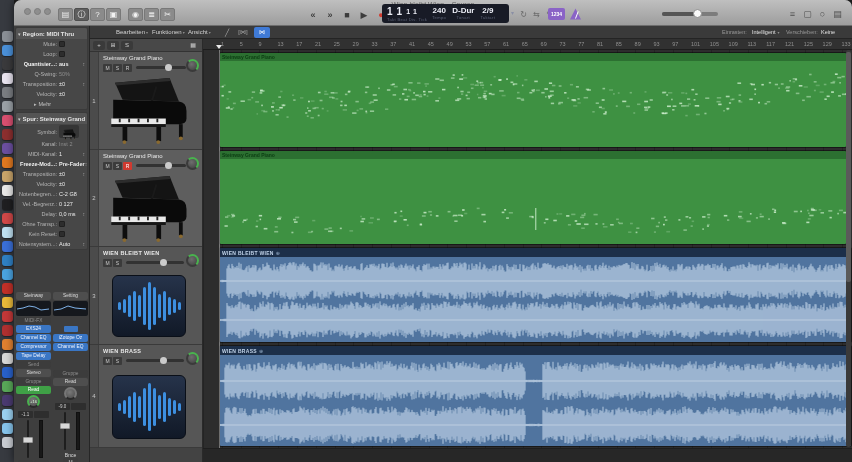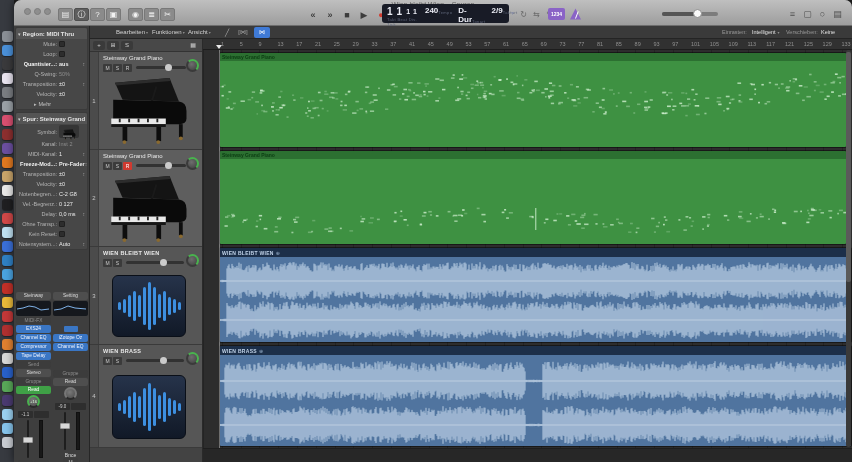--- a/index.html
+++ b/index.html
@@ -20,21 +20,21 @@
   .tb-btn{position:absolute;top:8px;height:13px;width:15px;background:#8b8b8b;border:1px solid #787878;border-radius:2px;color:#f2f2f2;font-size:8px;line-height:11px;text-align:center;}
   .tb-btn.active{background:#5e5e5e;border-color:#4e4e4e;}
   .tr-btn{position:absolute;top:9px;height:13px;width:16px;color:#3c3c3c;font-size:9px;line-height:13px;text-align:center;font-weight:bold;}
   .tr-btn.rec{color:#d23b2f;}
   .lcd{position:absolute;left:368px;top:4px;width:127px;height:19px;background:#181b26;border-radius:3px;display:flex;align-items:flex-start;padding:2px 3px 0 5px;}
   .lcd .big{color:#eceef6;font-size:10px;font-weight:bold;margin-right:4px;}
   .lcd .small{color:#eceef6;font-size:7px;font-weight:bold;margin-right:3px;margin-top:2px;}
   .lcd .grp{display:flex;flex-direction:column;margin-right:5px;}
   .lcd .grpline{display:flex;}
   .lcd .lbl{font-size:4px;color:#5d6478;margin-top:0px;letter-spacing:.4px;}
-  .lcd .seg{display:flex;flex-direction:row;align-items:flex-end;margin-right:6px;}
+  .lcd .seg{display:flex;flex-direction:column;align-items:center;margin-right:6px;}
   .lcd .segv{color:#eceef6;font-size:8px;font-weight:bold;}
   .lcd-chev{position:absolute;left:497px;top:9px;font-size:6px;color:#8a8fa5;}
   .mode-btn{position:absolute;top:9px;width:13px;height:12px;color:#6a6a6a;font-size:8px;line-height:12px;text-align:center;}
   .count-in{position:absolute;left:534px;top:8px;width:17px;height:12px;background:#8a63c6;border-radius:2px;color:#fff;font-size:5px;font-weight:bold;line-height:12px;text-align:center;}
   .metro{position:absolute;left:555px;top:8px;width:13px;height:12px;}
   .mvol-track{position:absolute;left:648px;top:12px;width:56px;height:4px;border-radius:2px;background:#7c7c7c;}
   .mvol-fill{position:absolute;left:0;top:0;height:4px;width:60%;background:#555;border-radius:2px;}
   .mvol-knob{position:absolute;left:31px;top:-3px;width:9px;height:9px;border-radius:50%;background:#fafafa;border:1px solid #8e8e8e;}
   .ric{position:absolute;top:8px;width:13px;height:13px;color:#4e4e4e;font-size:9px;line-height:13px;text-align:center;}
 

